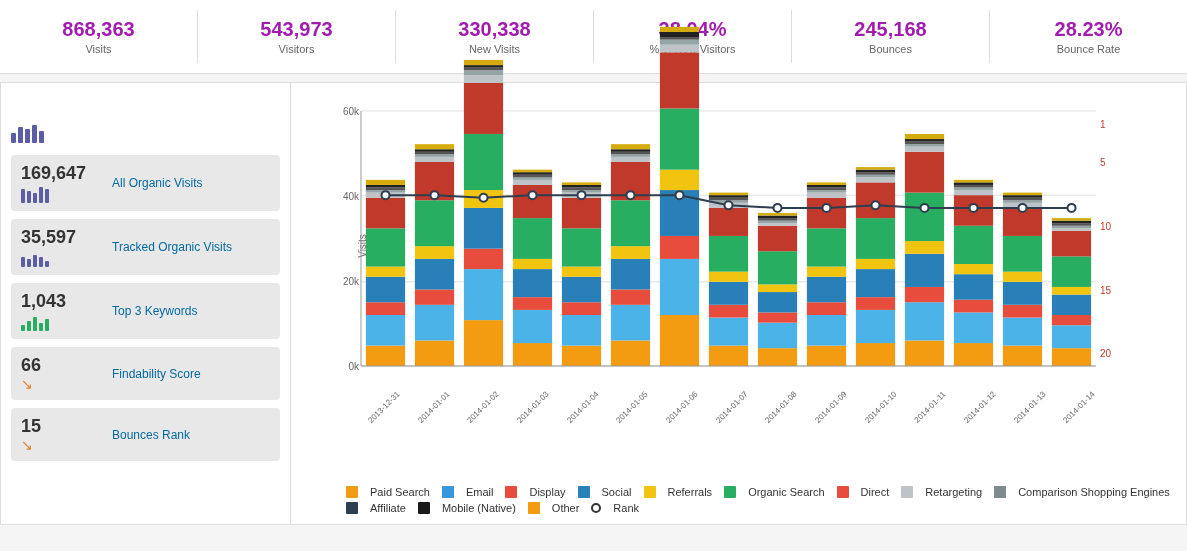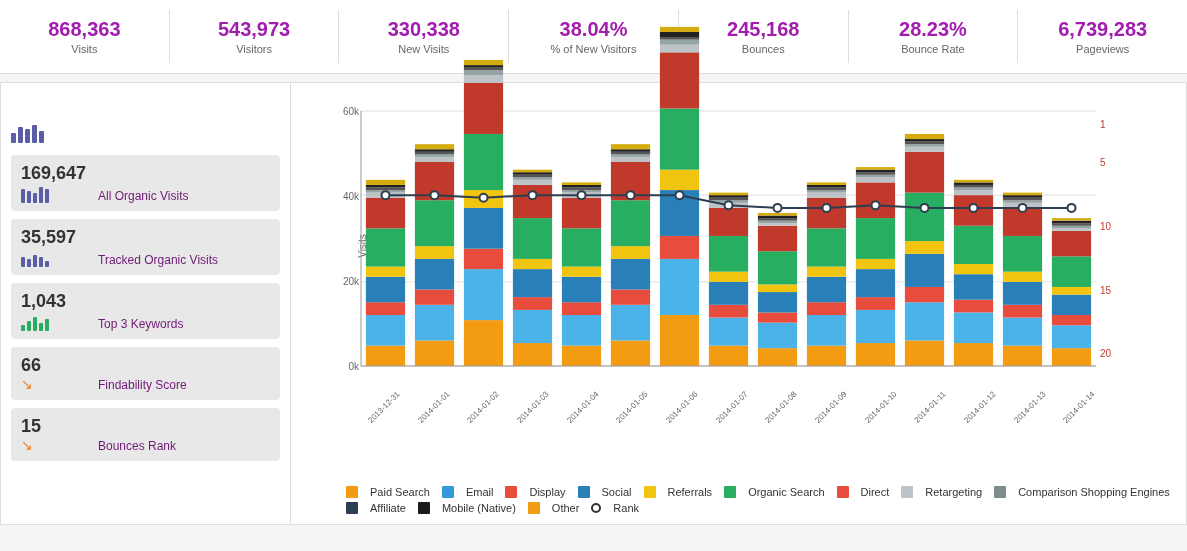--- a/index.html
+++ b/index.html
@@ -42,25 +42,25 @@
     .left-header .visits-label { font-size: 13px; color: #555; margin-left: 8px; }
     .mini-bars { display: flex; align-items: flex-end; height: 20px; gap: 2px; margin-top: 4px; }
     .mini-bar { width: 5px; background: #5b5ea6; border-radius: 1px; }
 
     .stat-card {
       background: #e8e8e8;
       border-radius: 4px;
       padding: 8px 10px;
       margin-bottom: 8px;
       display: flex;
-      align-items: flex-end;
-      gap: 7px;
+      align-items: center;
+      gap: 21px;
     }
     .stat-num { font-size: 18px; font-weight: bold; color: #333; min-width: 70px; }
-    .stat-label { font-size: 12px; color: #701a75; }
+    .stat-label { font-size: 12px; color: #0369a1; }
     .stat-mini { display: flex; align-items: flex-end; height: 16px; gap: 2px; margin-top: 3px; }
     .stat-mini-bar { width: 4px; border-radius: 1px; }
 
     .right-panel {
       flex: 1;
       padding: 10px 15px;
     }
     .chart-title {
       text-align: center;
       font-size: 15px;
@@ -117,24 +117,20 @@
         <span class="metric-value">38.04%</span>
         <span class="metric-label">% of New Visitors</span>
       </div>
       <div class="metric-item">
         <span class="metric-value">245,168</span>
         <span class="metric-label">Bounces</span>
       </div>
       <div class="metric-item">
         <span class="metric-value">28.23%</span>
         <span class="metric-label">Bounce Rate</span>
-      </div>
-      <div class="metric-item">
-        <span class="metric-value">6,739,283</span>
-        <span class="metric-label">Pageviews</span>
       </div>
     </div>
 </div>
 
 <div class="main-content">
   <div class="left-panel">
     <div class="left-header">
       <span class="big-num"></span>
       <span class="visits-label"></span>
       <div class="mini-bars">

